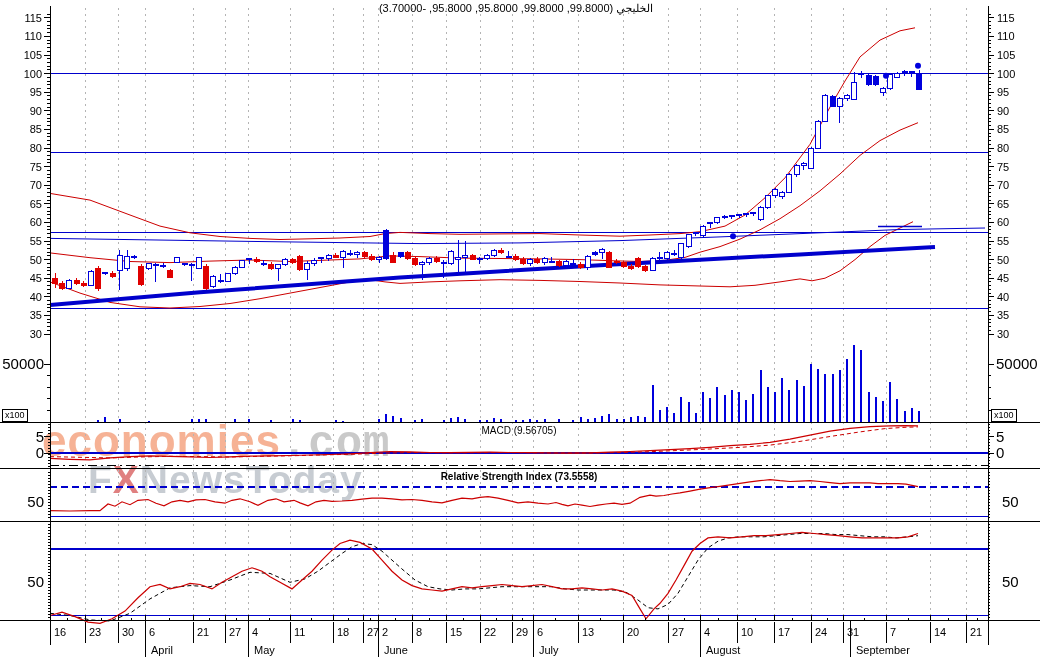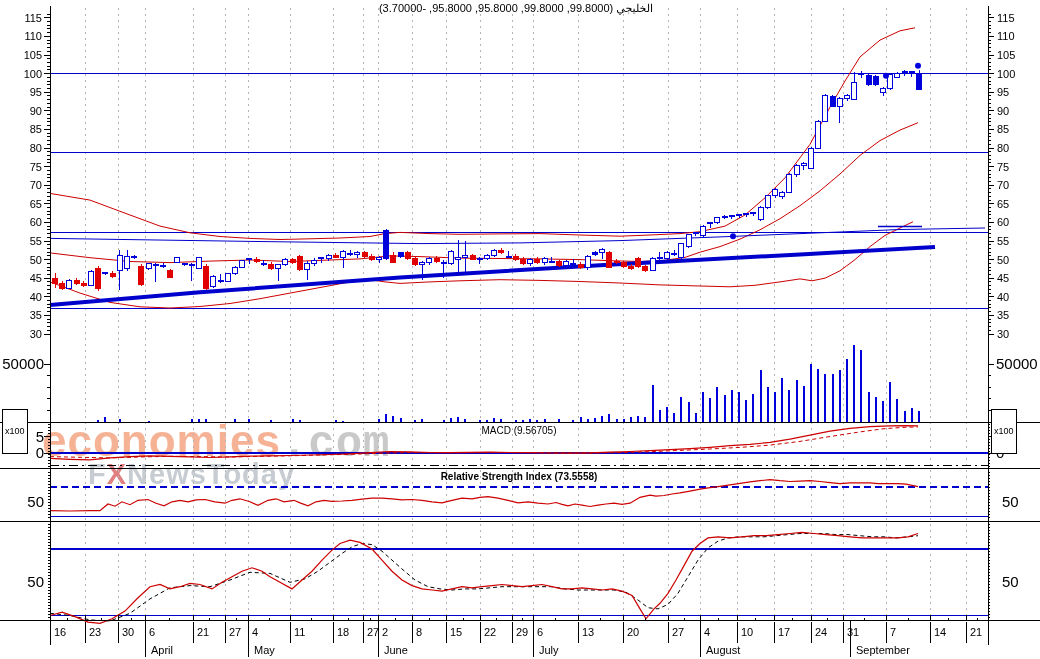--- a/index.html
+++ b/index.html
@@ -1,26 +1,26 @@
 <!DOCTYPE html>
 <html><head>
 <meta charset="utf-8">
 <style>
   html,body{margin:0;padding:0;background:#fff;}
   .stage{position:relative;width:1040px;height:659px;background:#ffffff;overflow:hidden;
          font-family:"Liberation Sans",sans-serif;}
   .lbl{position:absolute;font-size:15px;color:#000;white-space:nowrap;z-index:3;line-height:12px;}
   .title-row{position:absolute;left:50px;width:880px;top:2px;text-align:center;font-size:11px;color:#000;z-index:3;margin-left:26px;}
   .panel-title{position:absolute;left:50px;width:938px;text-align:center;font-size:10px;color:#000;z-index:3;}
-  .x100box{position:absolute;border:1px solid #000;background:#fff;font-size:9px;padding:16px 2px;
+  .x100box{position:absolute;border:1px solid #000;background:#fff;font-size:9px;padding:0 2px;
            color:#000;z-index:4;line-height:11px;}
   .wm{position:absolute;z-index:1;font-weight:bold;white-space:nowrap;}
   .wm-econ{left:42px;top:416px;font-size:44px;letter-spacing:1px;color:#f6b295;}
   .wm-econ .dom{color:#c9c9c9;font-family:Liberation Mono, monospace;}
-  .wm-fnt{left:88px;top:458px;font-size:29px;letter-spacing:1px;color:#c7ccd2;}
+  .wm-fnt{left:88px;top:458px;font-size:39px;letter-spacing:1px;color:#c7ccd2;}
   .wm-fnt .xg{color:#e08080;}
   svg.chart{position:absolute;left:0;top:0;z-index:2;}
   .ralign{text-align:right;width:42px;left:2px;}
 </style>
 </head>
 <body>
 
 <div class="stage">
 
   <div class="wm wm-econ"><span>economies</span><span class="dom">.com</span></div>

